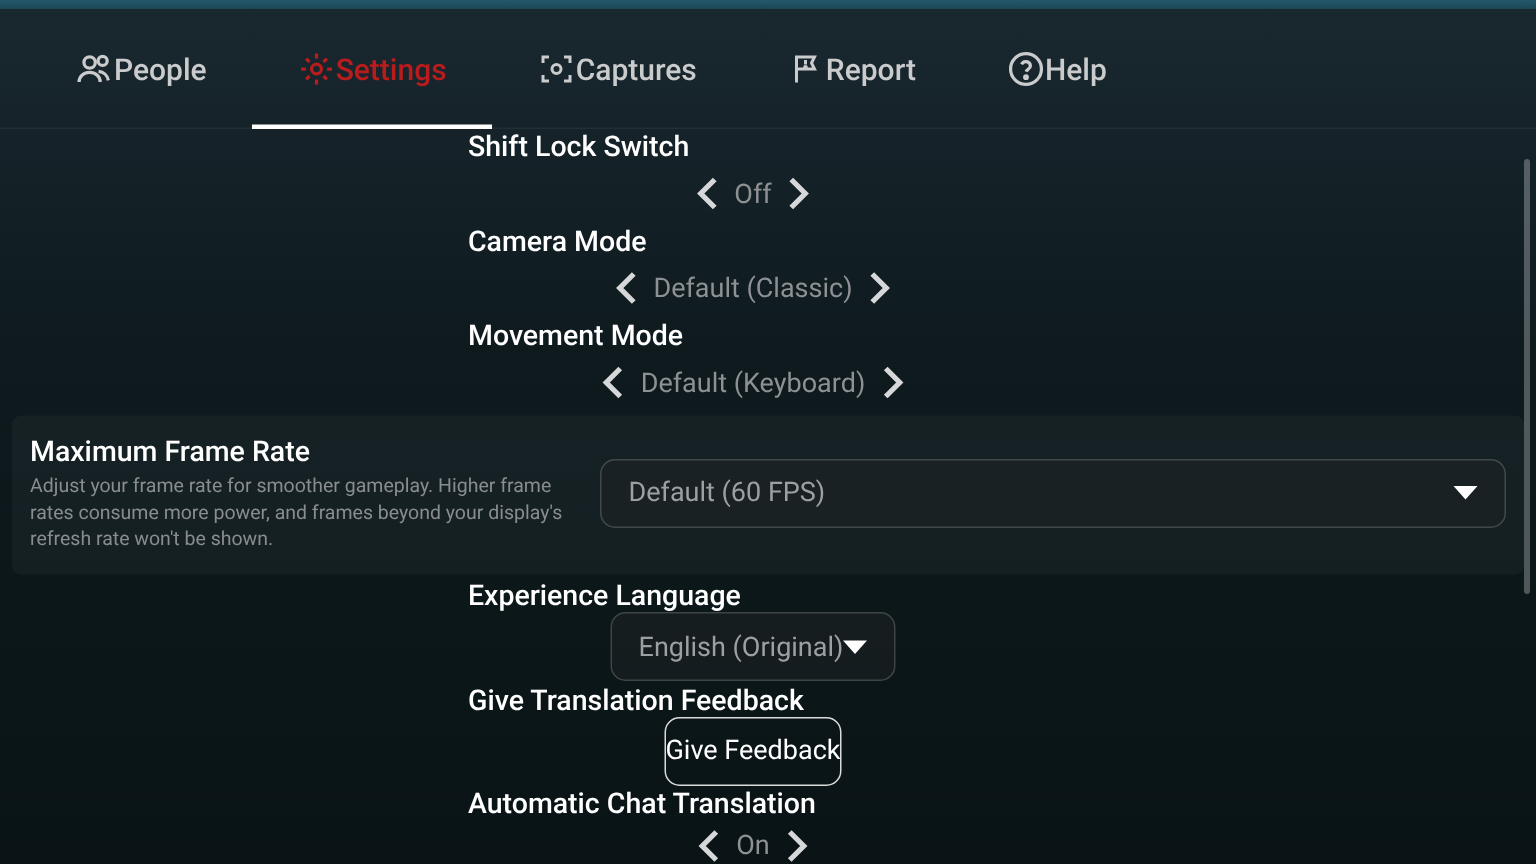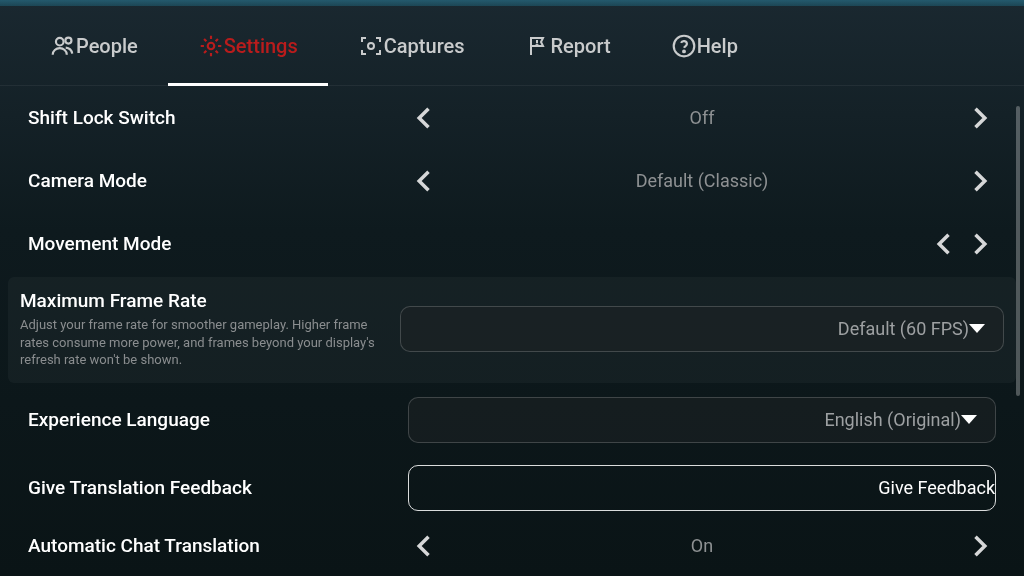--- a/index.html
+++ b/index.html
@@ -126,21 +126,21 @@
 
   
   .dropdown {
     flex: 1;
     height: 46px;
     background: rgba(30,34,36,0.55);
     border: 1px solid rgba(255,255,255,0.18);
     border-radius: 10px;
     display: flex;
     align-items: center;
-    justify-content: flex-end;
+    justify-content: space-between;
     padding: 0 18px;
     cursor: pointer;
     color: #9da0a2;
     font-size: 18px;
   }
   .dropdown .caret {
     width: 0; height: 0;
     border-left: 8px solid transparent;
     border-right: 8px solid transparent;
     border-top: 9px solid #ffffff;
@@ -155,21 +155,21 @@
     display: flex;
     align-items: center;
     justify-content: flex-end;
     font-size: 18px;
     color: #ffffff;
     cursor: pointer;
     background: transparent;
   }
 
   
-  .row.normal { padding-left: 28px; padding-right: 28px; }
+  .row.normal { padding-left: 8px; padding-right: 28px; flex-direction: column; }
 </style>
 </head>
 <body>
 
 <div class="topbar"></div>
 
 <div class="tabs">
   <div class="tab">
     <span class="icon">
       <svg viewBox="0 0 24 24" width="26" height="26">
@@ -270,20 +270,21 @@
     <div class="label-col">
       <span class="label">Movement Mode</span>
     </div>
     <div class="control-col">
       <div class="stepper">
         <div class="chev">
           <svg viewBox="0 0 24 24" width="28" height="28">
               <polyline points="15 4 7 12 15 20"></polyline>
             </svg>
         </div>
+        <span class="value">Default (Keyboard)</span>
         <div class="chev">
           <svg viewBox="0 0 24 24" width="28" height="28">
               <polyline points="9 4 17 12 9 20"></polyline>
             </svg>
         </div>
       </div>
     </div>
   </div>
 
   <div class="row highlight">

